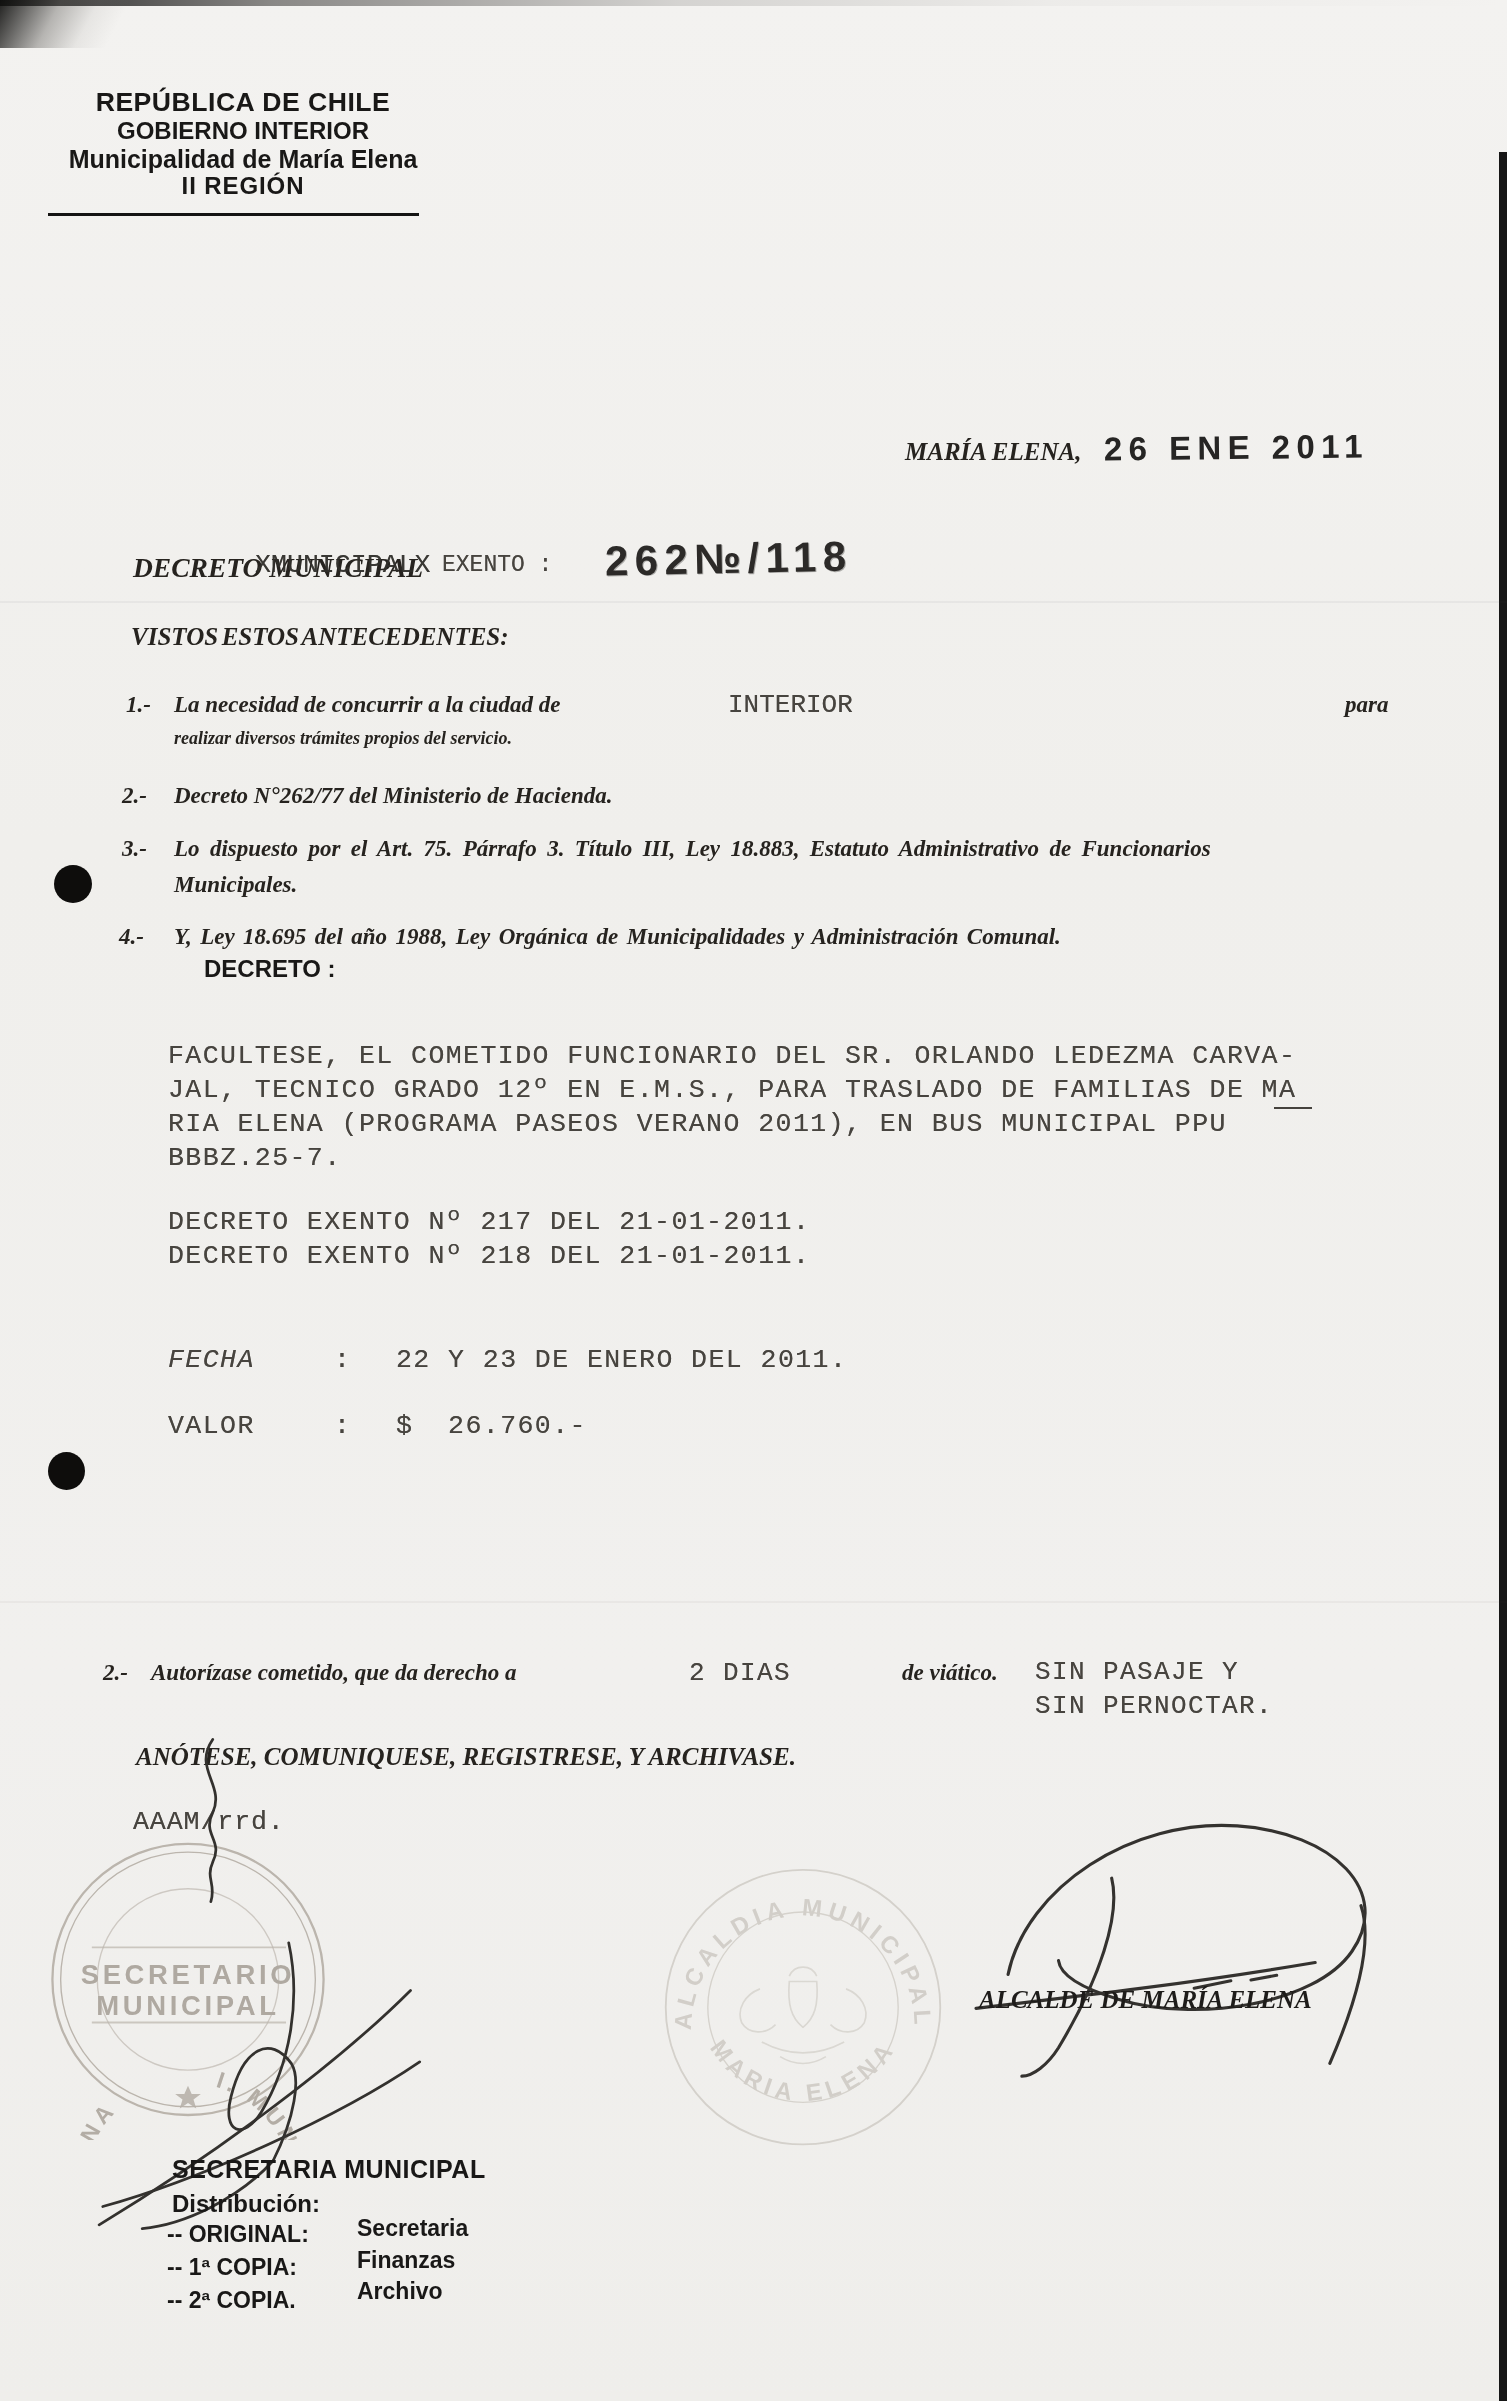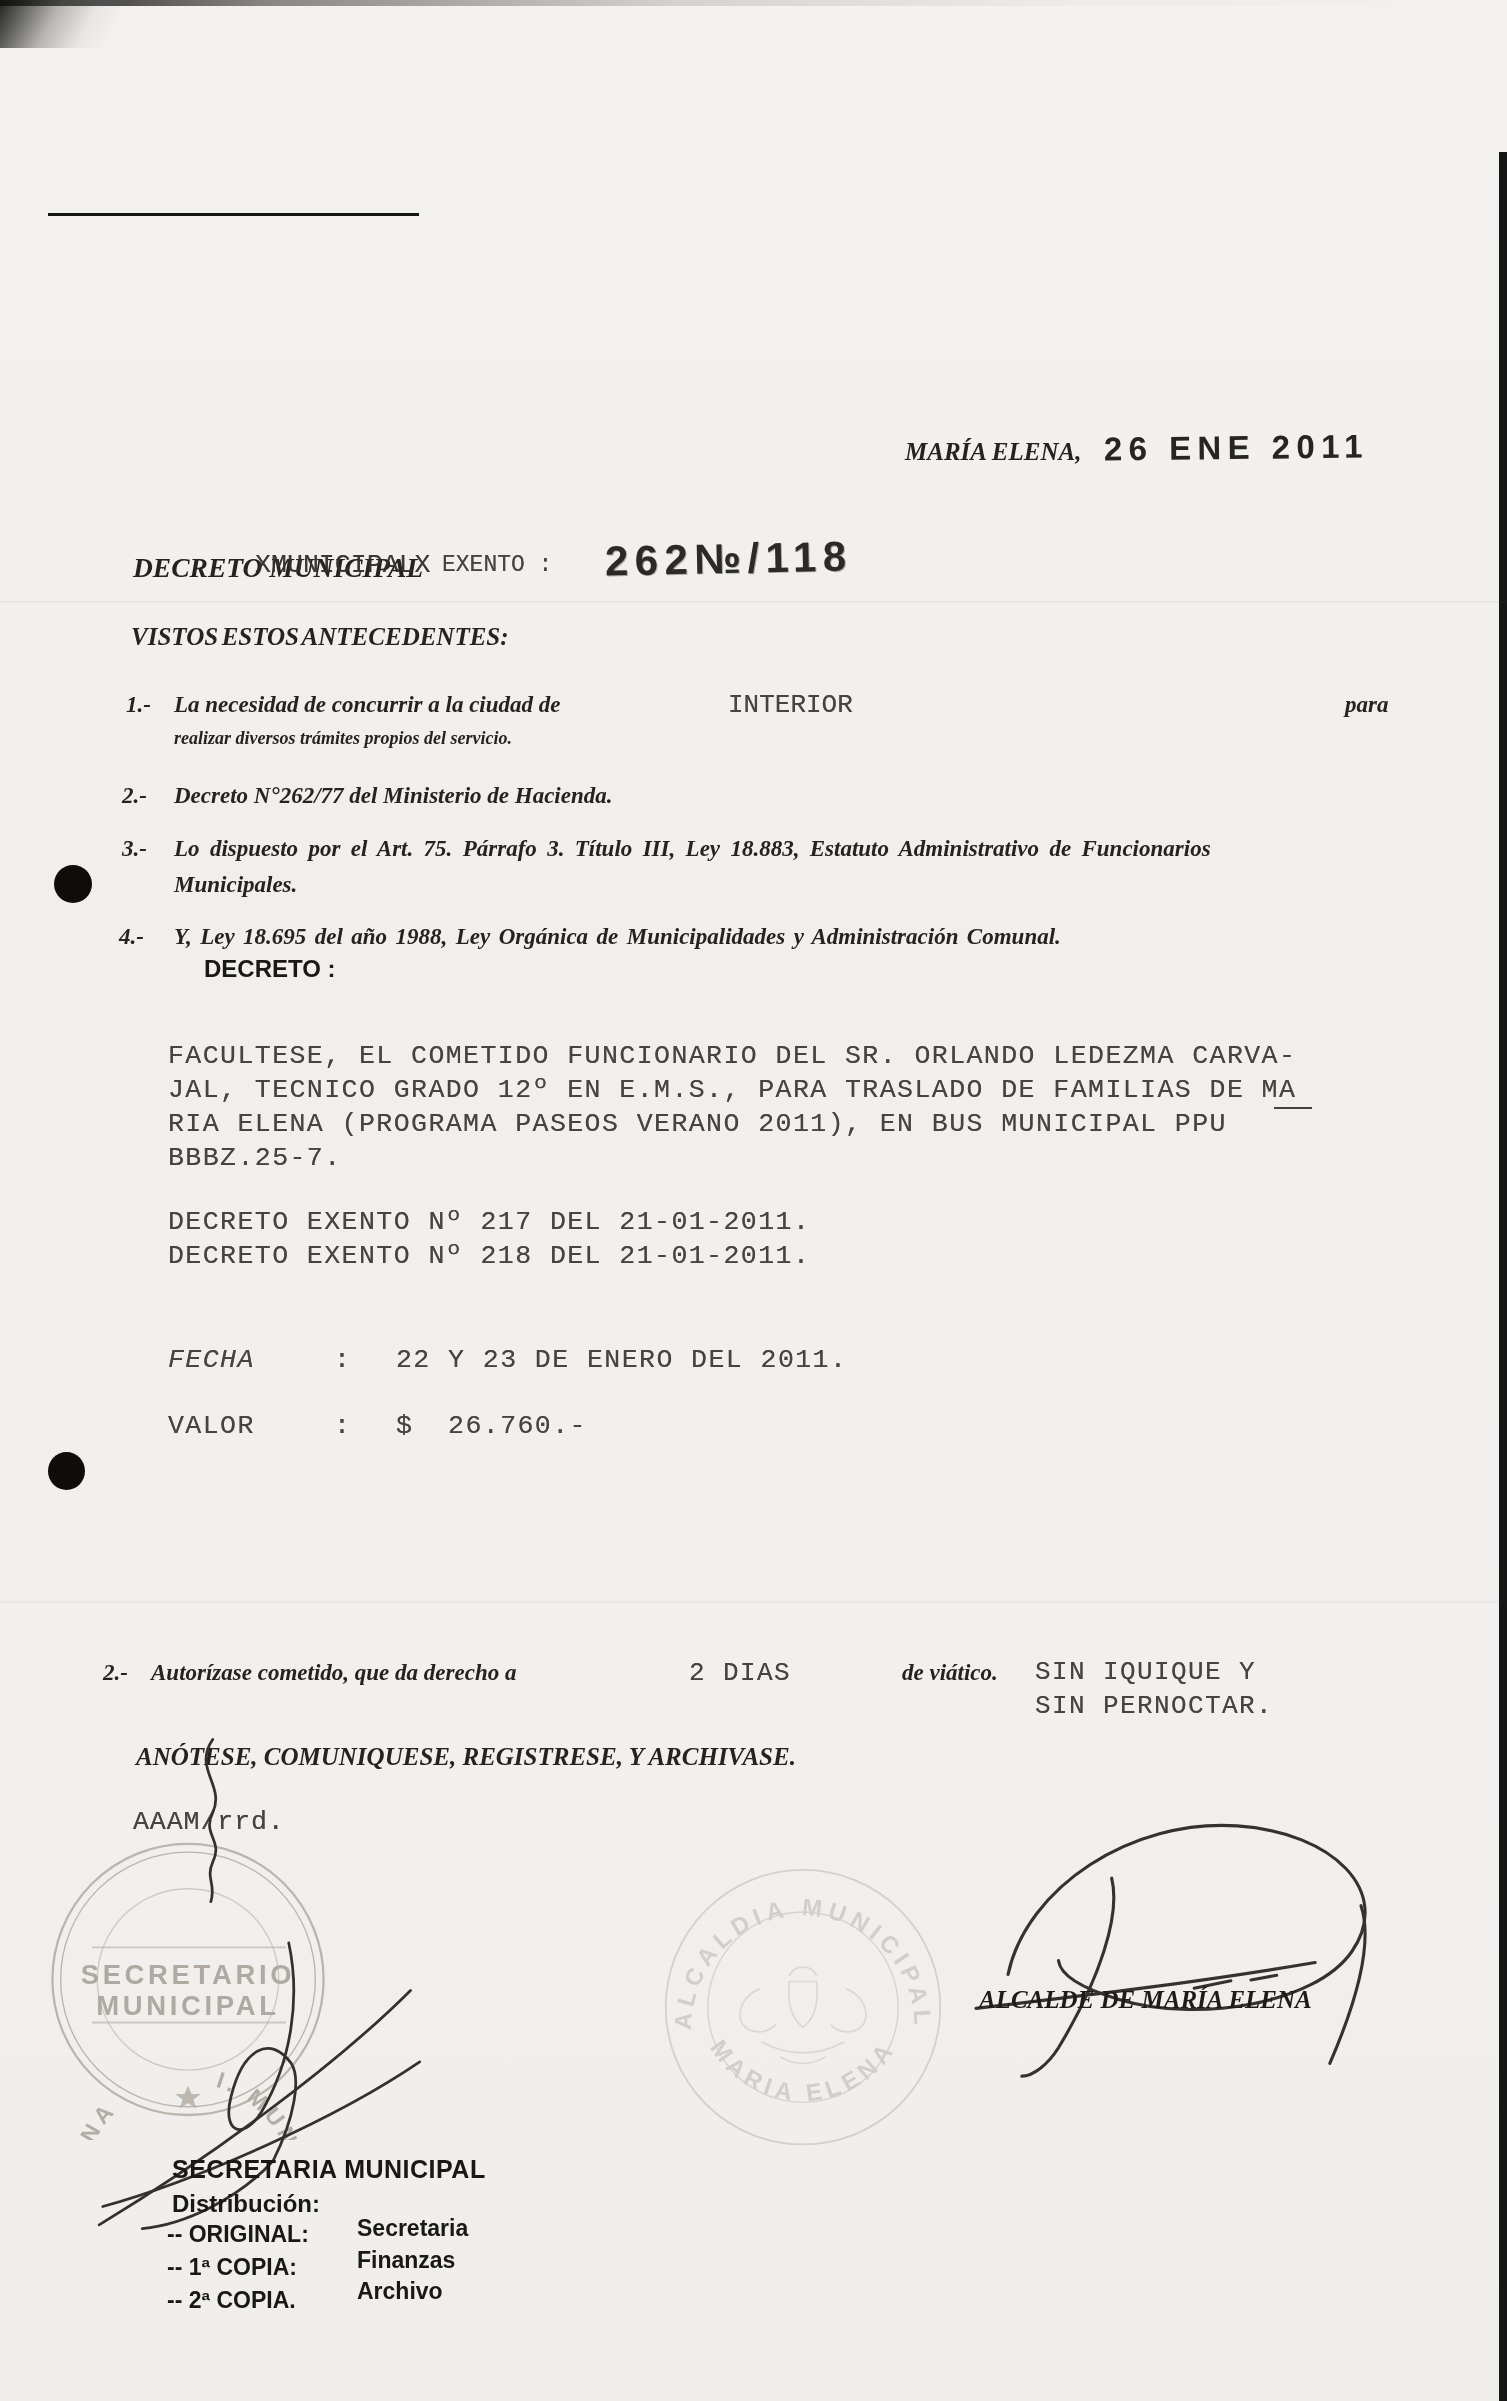--- a/index.html
+++ b/index.html
@@ -35,20 +35,26 @@
 <div class="page">
 
   <div class="abs edge-top"></div>
   <div class="abs corner-wedge"></div>
   <div class="abs edge-right"></div>
   <div class="abs crease1"></div>
   <div class="abs crease2"></div>
   <div class="abs hole" style="left:54px;top:865px;width:38px;height:38px;"></div>
   <div class="abs hole" style="left:48px;top:1452px;width:37px;height:38px;"></div>
 
+  <div class="abs hdr" style="left:27.5px;top:88px;">
+    <div class="sans-b" style="font-size:26.6px;letter-spacing:0.5px;">REPÚBLICA DE CHILE</div>
+    <div class="sans-b" style="font-size:24px;">GOBIERNO INTERIOR</div>
+    <div class="sans-b" style="font-size:25px;">Municipalidad de María Elena</div>
+    <div class="sans-b" style="font-size:24px;letter-spacing:0.9px;">II REGIÓN</div>
+  </div>
   <div class="abs underline-bar" style="left:48px;top:213px;width:371px;"></div>
 
   <div class="abs serif-i" style="left:905px;top:438px;font-size:25px;">MARÍA ELENA,</div>
   <div class="abs stamp-ink" style="left:1104px;top:429px;font-size:33px;letter-spacing:6.4px;transform:rotate(-.6deg);">26 ENE 2011</div>
 
   <div class="abs serif-i" style="left:133px;top:552px;font-size:27.5px;">DECRETO MUNICIPAL</div>
   <div class="abs mono" style="left:255px;top:550px;font-size:26.6px;color:rgba(45,43,40,.85);">XMUNICIPALX</div>
   <div class="abs mono" style="left:442px;top:552px;font-size:23px;">EXENTO :</div>
   <div class="abs stamp-ink" style="left:605px;top:535px;font-size:42px;letter-spacing:6.4px;transform:rotate(-1.2deg);color:#2c2a28;text-shadow:0.9px 0.9px 0 rgba(44,42,40,.35);">262№/118</div>
 
@@ -88,21 +94,21 @@
   <div class="abs mono" style="left:396px;top:1345px;font-size:26.6px;letter-spacing:1.4px;">22 Y 23 DE ENERO DEL 2011.</div>
 
   <div class="abs mono" style="left:168px;top:1411px;font-size:26.6px;letter-spacing:1.4px;">VALOR</div>
   <div class="abs mono" style="left:334px;top:1411px;font-size:26.6px;">:</div>
   <div class="abs mono" style="left:396px;top:1411px;font-size:26.6px;letter-spacing:1.4px;">$  26.760.-</div>
 
   <div class="abs serif-i" style="left:103px;top:1660px;font-size:23px;">2.-</div>
   <div class="abs serif-i" style="left:151px;top:1660px;font-size:23px;">Autorízase cometido, que da derecho a</div>
   <div class="abs mono" style="left:689px;top:1658px;font-size:26px;letter-spacing:1.4px;">2 DIAS</div>
   <div class="abs serif-i" style="left:902px;top:1660px;font-size:23px;">de viático.</div>
-  <div class="abs mono" style="left:1035px;top:1657px;font-size:26px;letter-spacing:1.4px;">SIN IQUIQUE Y</div>
+  <div class="abs mono" style="left:1035px;top:1657px;font-size:26px;letter-spacing:1.4px;">SIN PASAJE Y</div>
   <div class="abs mono" style="left:1035px;top:1691px;font-size:26px;letter-spacing:1.4px;">SIN PERNOCTAR.</div>
 
   <div class="abs serif-i" style="left:136px;top:1743px;font-size:25px;">ANÓTESE, COMUNIQUESE, REGISTRESE, Y ARCHIVASE.</div>
   <div class="abs mono" style="left:133px;top:1807px;font-size:26.6px;letter-spacing:0.9px;">AAAM/rrd.</div>
 
   <svg class="abs" style="left:46px;top:1828px;" width="284" height="312" viewBox="0 0 310 340">
     <defs>
       <path id="lsArc" d="M 155,278 A 113,113 0 1 1 154.9,278" fill="none"></path>
     </defs>
     <g opacity="0.85">

